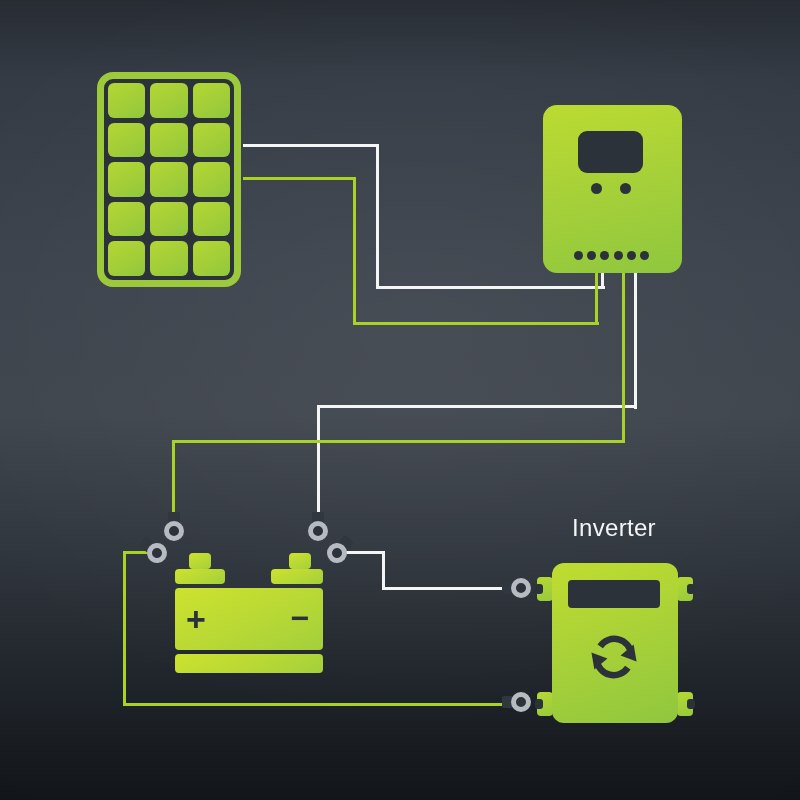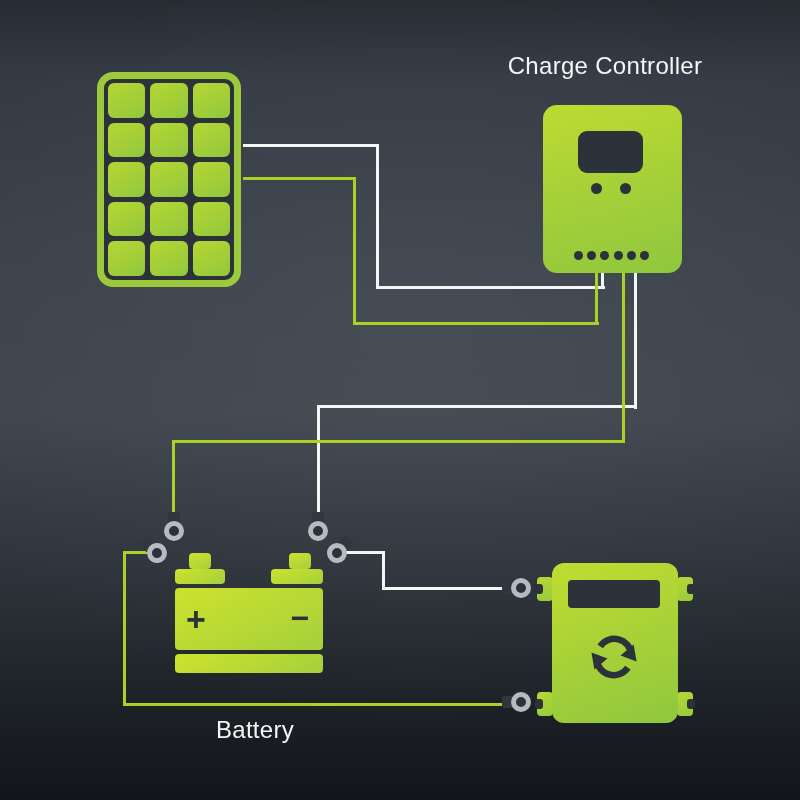--- a/index.html
+++ b/index.html
@@ -124,31 +124,29 @@
       </div>
     <div class="cc-leds">
         <div class="cc-led"></div>
         <div class="cc-led"></div>
         <div class="cc-led"></div>
         <div class="cc-led"></div>
         <div class="cc-led"></div>
         <div class="cc-led"></div>
       </div>
   </div>
-  <div class="label" style="left:480px;top:52px;width:250px;">Charge Controller</div>
 
   <div class="bat r4" style="left:189px;top:553px;width:22px;height:16px;"></div>
   <div class="bat r4" style="left:289px;top:553px;width:22px;height:16px;"></div>
   <div class="bat r4" style="left:175px;top:569px;width:50px;height:15px;"></div>
   <div class="bat r4" style="left:271px;top:569px;width:52px;height:15px;"></div>
   <div class="bat r4" style="left:175px;top:588px;width:148px;height:62px;"></div>
   <div class="bat r4" style="left:175px;top:654px;width:148px;height:19px;"></div>
   <div class="terminal-sign" style="left:183px;top:602px;width:26px;height:34px;font-size:34px;">+</div>
   <div class="terminal-sign" style="left:287px;top:601px;width:26px;height:34px;font-size:32px;">−</div>
-  <div class="label" style="left:155px;top:716px;width:200px;">Battery</div>
 
   <div class="inv-tab left" style="left:537px;top:577px;">
       <div class="notch"></div>
     </div>
   <div class="inv-tab left" style="left:537px;top:692px;">
       <div class="notch"></div>
     </div>
   <div class="inv-tab right" style="left:677px;top:577px;">
       <div class="notch"></div>
     </div>
@@ -156,20 +154,21 @@
       <div class="notch"></div>
     </div>
   <div class="inv-body"></div>
   <div class="inv-screen"></div>
   <svg class="cycle" width="56" height="56" viewBox="0 0 56 56">
     <path d="M12 21 A17 17 0 0 1 44 21" fill="none" stroke="#2b323a" stroke-width="6.5"></path>
     <polygon points="44,11 51,27 34,25" fill="#2b323a"></polygon>
     <path d="M44 35 A17 17 0 0 1 12 35" fill="none" stroke="#2b323a" stroke-width="6.5"></path>
     <polygon points="12,45 5,29 22,31" fill="#2b323a"></polygon>
   </svg>
+  <div class="label" style="left:494px;top:514px;width:240px;">Inverter</div>
 
   <div class="lug" style="left:162px;top:512px;">
     <div class="lug-cap"></div>
       <div class="lug-ring"></div>
   </div>
   <div class="lug" style="left:306px;top:512px;">
     <div class="lug-cap"></div>
       <div class="lug-ring"></div>
   </div>
   <div class="lug" style="left:145px;top:534px;transform:rotate(-50deg);">

